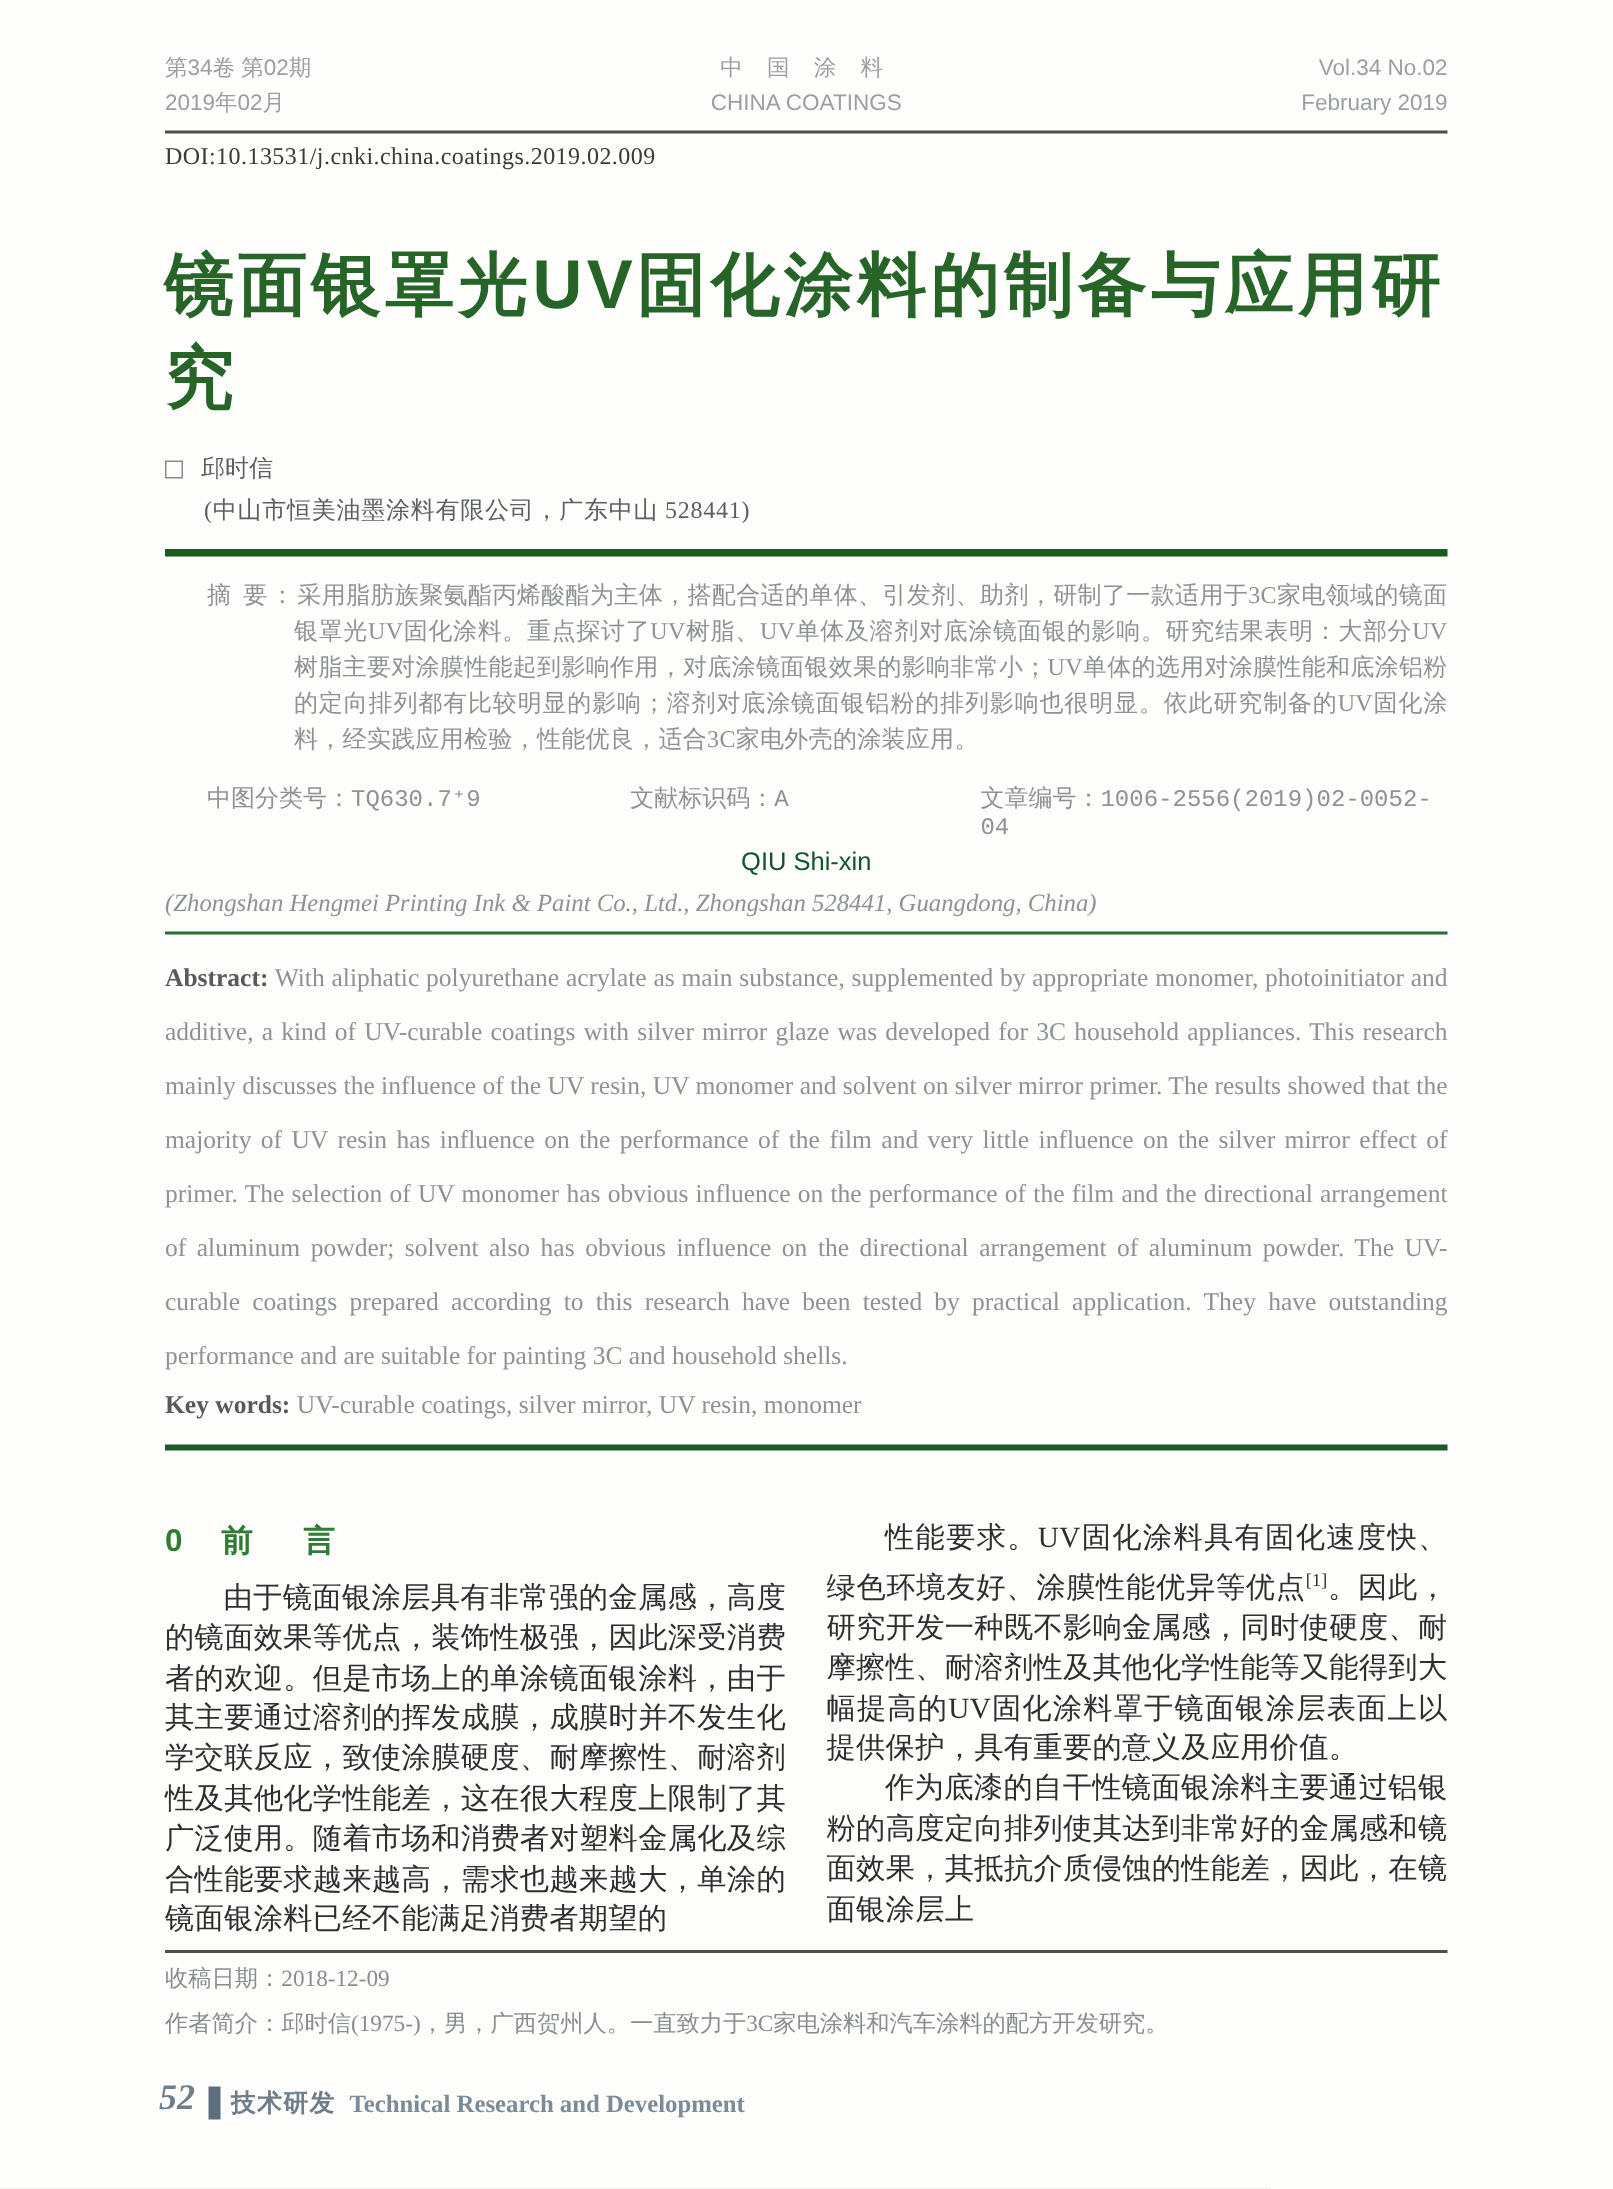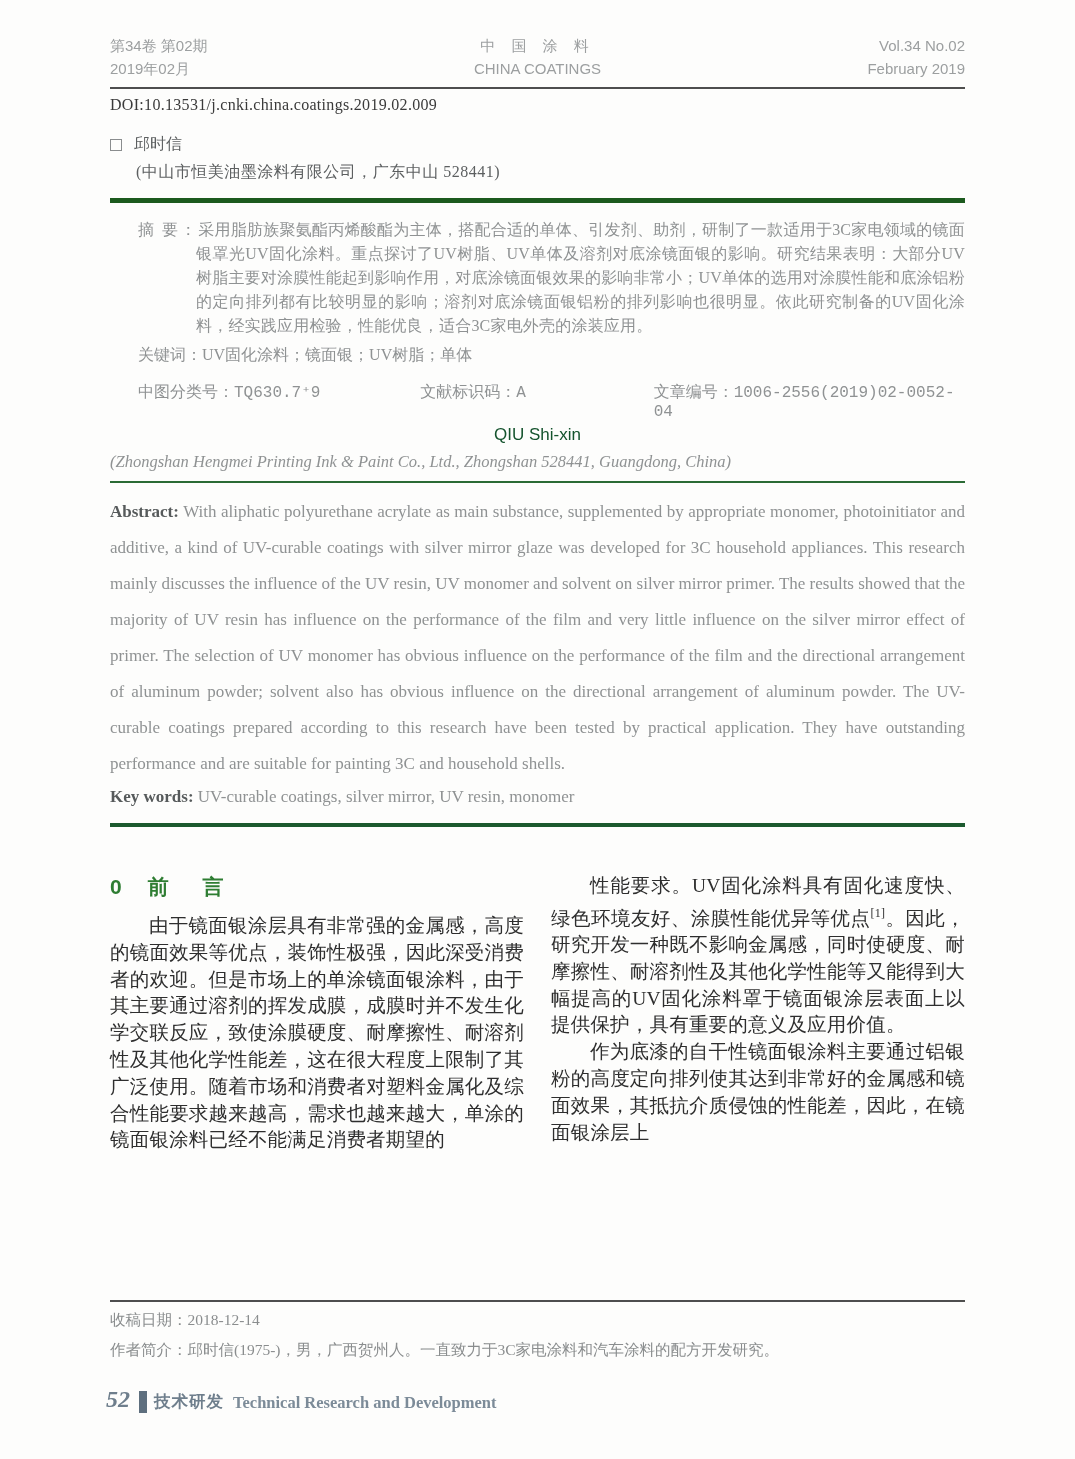--- a/index.html
+++ b/index.html
@@ -97,31 +97,31 @@
       <div>CHINA COATINGS</div>
     </div>
     <div class="hcol-right">
       <div>Vol.34  No.02</div>
       <div>February  2019</div>
     </div>
   </div>
   <hr class="header-rule">
   <div class="doi-line">DOI:10.13531/j.cnki.china.coatings.2019.02.009</div>
 
+  <h1 class="title-cn">镜面银罩光UV固化涂料的制备与应用研究</h1>
 
   <div class="author-row">
     <span class="bullet-square"></span>
     <span>邱时信</span>
   </div>
   <div class="affil-cn">(中山市恒美油墨涂料有限公司，广东中山  528441)</div>
 
   <hr class="rule-green-thick">
 
   <div class="abstract-cn"><span class="abs-label">摘 要：</span><span>采用脂肪族聚氨酯丙烯酸酯为主体，搭配合适的单体、引发剂、助剂，研制了一款适用于3C家电领域的镜面银罩光UV固化涂料。重点探讨了UV树脂、UV单体及溶剂对底涂镜面银的影响。研究结果表明：大部分UV树脂主要对涂膜性能起到影响作用，对底涂镜面银效果的影响非常小；UV单体的选用对涂膜性能和底涂铝粉的定向排列都有比较明显的影响；溶剂对底涂镜面银铝粉的排列影响也很明显。依此研究制备的UV固化涂料，经实践应用检验，性能优良，适合3C家电外壳的涂装应用。</span></div>
-  <div class="keywords-cn"><span>关键词：</span><span>UV固化涂料；镜面银；UV树脂；单体</span></div>
 
   <div class="class-row">
     <span class="clc">中图分类号：TQ630.7⁺9</span>
     <span class="doccode">文献标识码：A</span>
     <span class="artid">文章编号：1006-2556(2019)02-0052-04</span>
   </div>
 
   <div class="author-en">QIU Shi-xin</div>
   <div class="affil-en">(Zhongshan Hengmei Printing Ink &amp; Paint Co., Ltd., Zhongshan 528441, Guangdong, China)</div>
 
@@ -140,21 +140,21 @@
       <p class="para">由于镜面银涂层具有非常强的金属感，高度的镜面效果等优点，装饰性极强，因此深受消费者的欢迎。但是市场上的单涂镜面银涂料，由于其主要通过溶剂的挥发成膜，成膜时并不发生化学交联反应，致使涂膜硬度、耐摩擦性、耐溶剂性及其他化学性能差，这在很大程度上限制了其广泛使用。随着市场和消费者对塑料金属化及综合性能要求越来越高，需求也越来越大，单涂的镜面银涂料已经不能满足消费者期望的</p>
     </div>
     <div class="col">
       <p class="para"><span>性能要求。UV固化涂料具有固化速度快、绿色环境友好、涂膜性能优异等优点</span><sup>[1]</sup><span>。因此，研究开发一种既不影响金属感，同时使硬度、耐摩擦性、耐溶剂性及其他化学性能等又能得到大幅提高的UV固化涂料罩于镜面银涂层表面上以提供保护，具有重要的意义及应用价值。</span></p>
       <p class="para">作为底漆的自干性镜面银涂料主要通过铝银粉的高度定向排列使其达到非常好的金属感和镜面效果，其抵抗介质侵蚀的性能差，因此，在镜面银涂层上</p>
     </div>
   </div>
 
   <div class="footnote-block">
     <hr class="footnote-rule">
-    <div class="footnote">收稿日期：2018-12-14</div>
+    <div class="footnote">收稿日期：2018-12-09</div>
     <div class="footnote">作者简介：邱时信(1975-)，男，广西贺州人。一直致力于3C家电涂料和汽车涂料的配方开发研究。</div>
   </div>
 
   <div class="footer">
     <span class="page-num">52</span>
     <span class="footer-bar"></span>
     <span class="footer-cn">技术研发</span>
     <span class="footer-en">Technical Research and Development</span>
   </div>
 

